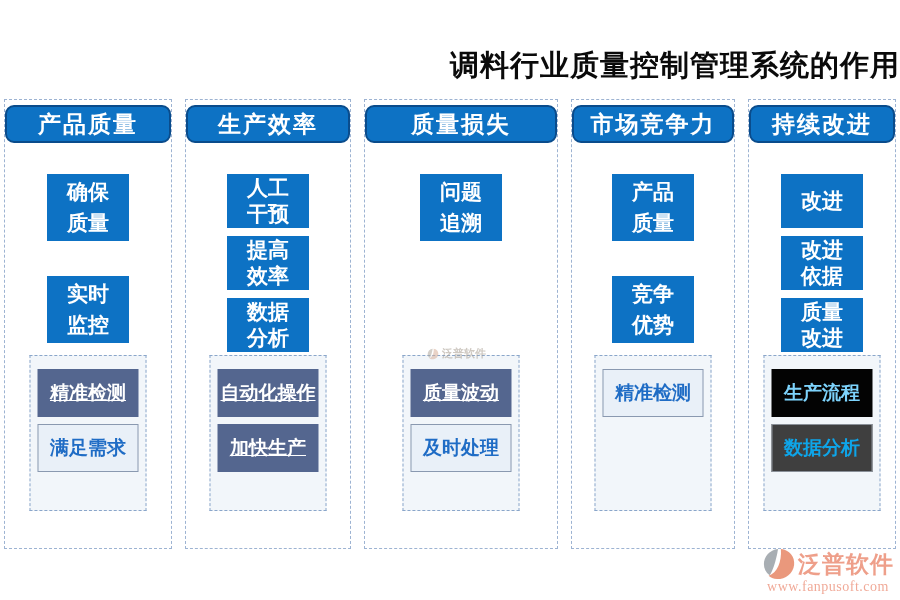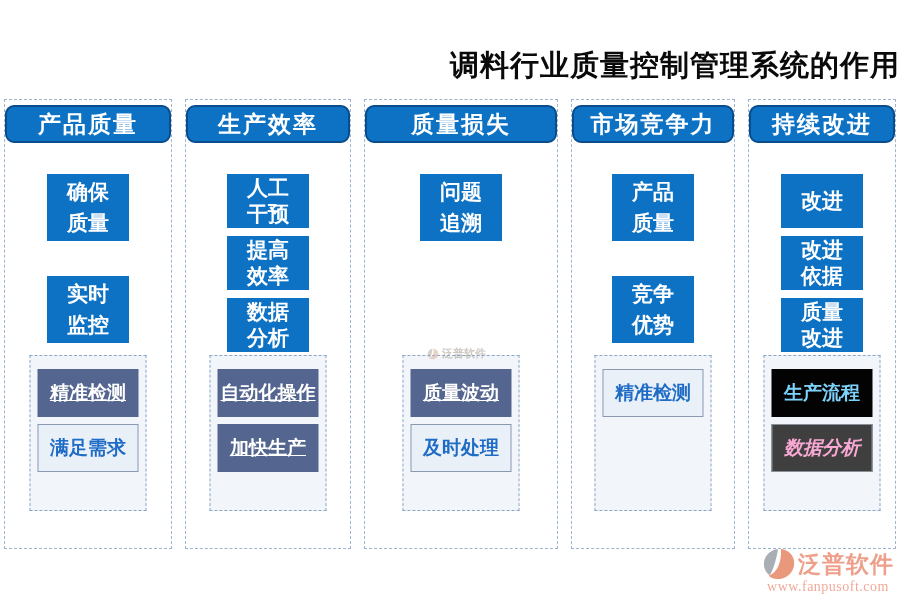--- a/index.html
+++ b/index.html
@@ -31,21 +31,21 @@
   .bottom-panel { position:absolute; top:255px; left:50%; transform:translateX(-50%);
                   width:117px; height:156px; border:1.5px dashed #8aa6ca; background:#f2f6fa;
                   display:flex; flex-direction:column; align-items:center; }
   .bottom-box { width:101px; height:48px; margin-top:13px; display:flex; align-items:center;
                 justify-content:center; font-size:19px; font-weight:bold; text-align:center; }
   .bottom-box + .bottom-box { margin-top:7px; }
   .bb-slate    { background:#54668f; color:#fff;text-decoration:underline; }
   .bb-light    { background:#e9f0f8; color:#1f6cc5; border:1px solid #8a99b0; }
   .bb-charcoal { background:#4f4f4f; color:#fff; border:1px solid #99a2ac; }
   .bb-black    { background:#030303; color:#7dd3fc; }
-  .bb-darkgray { background:#3f3f3f; color:#f9a8d4; border:1px solid #8a9098;font-style:italic; }
+  .bb-darkgray { background:#3f3f3f; color:#0ea5e9; border:1px solid #8a9098; }
 
   .wm-inline { position:absolute; left:427px; top:346px; display:flex; align-items:center;
                gap:3px; opacity:0.55; font-size:11px; color:#a89e92; font-weight:bold; }
 
   .footer { position:absolute; right:6px; bottom:5px; opacity:0.85; text-align:center; }
   .footer-row { display:flex; align-items:center; justify-content:flex-end; gap:2px; }
   .footer-brand { font-size:23px; font-weight:bold; color:#ec8f76; letter-spacing:1px; }
   .footer-url { font-size:14px; color:#ee9b86; letter-spacing:0.5px; margin-top:-2px; }
 </style>
 </head>

